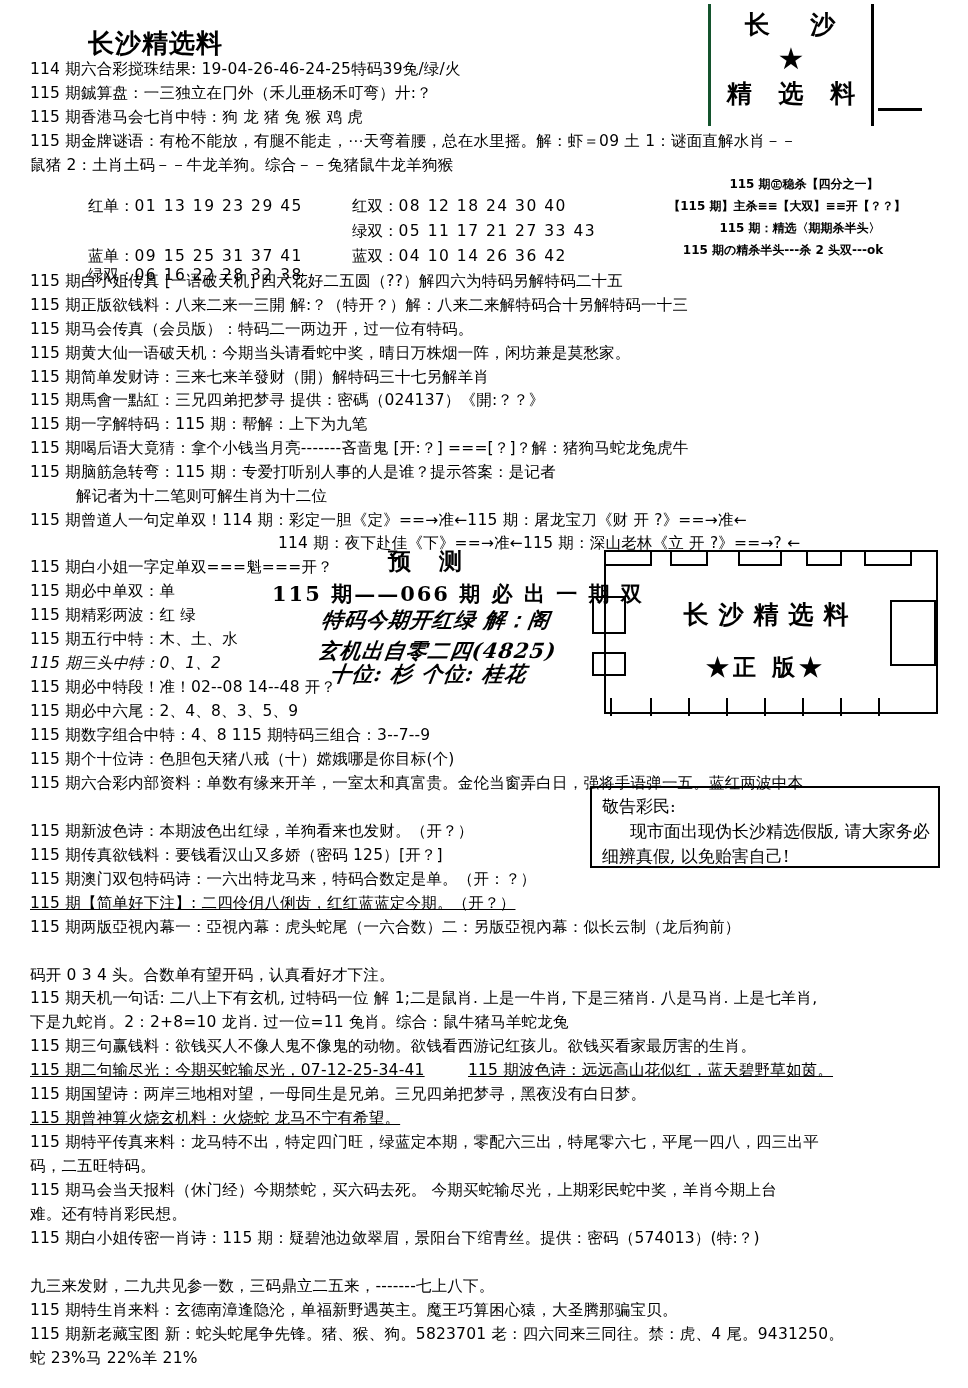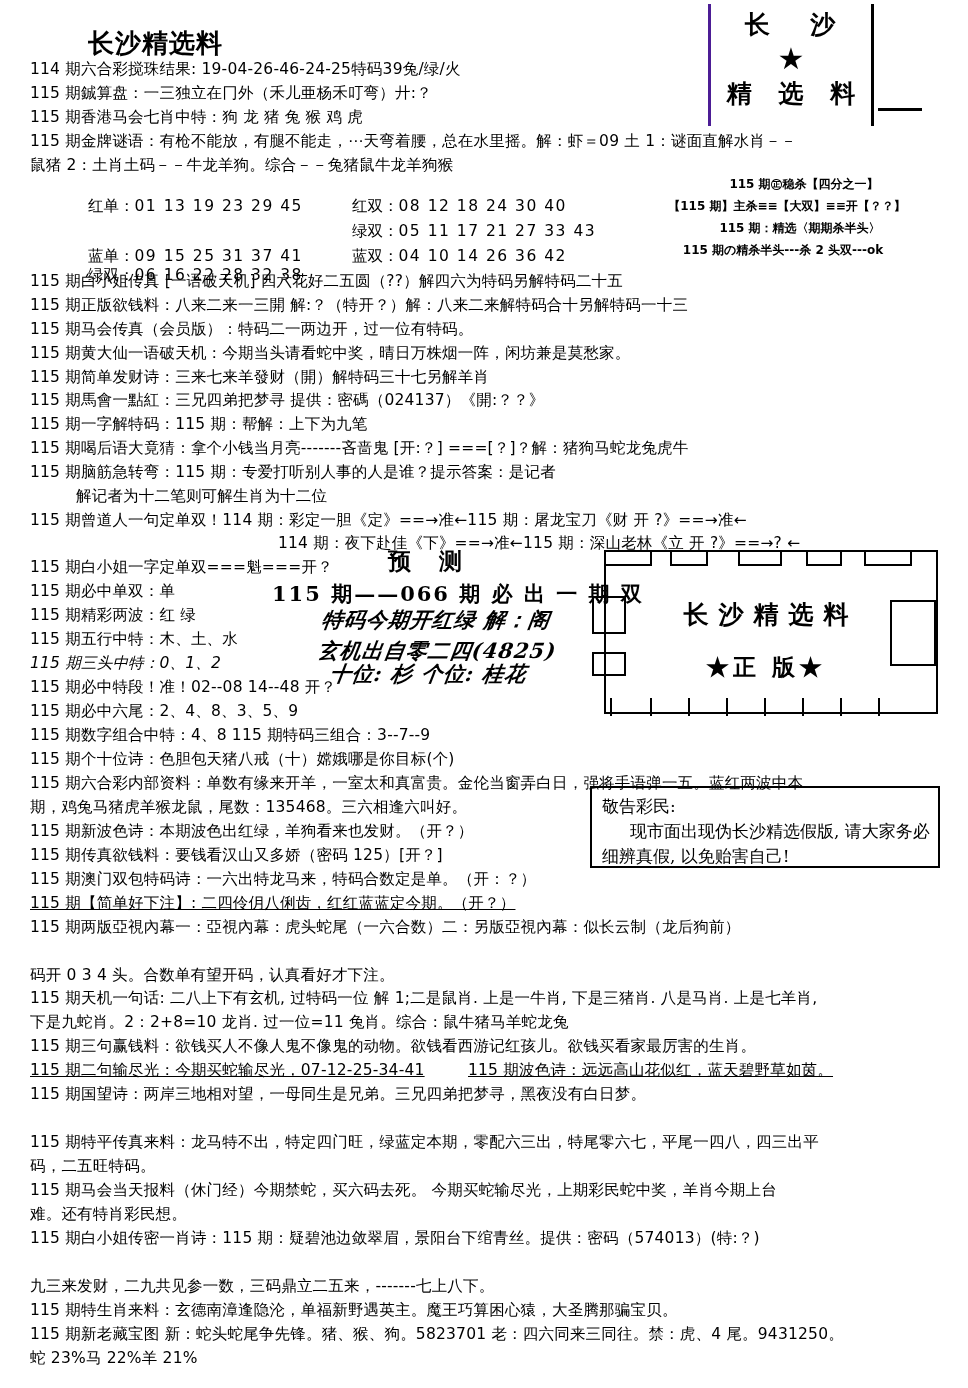--- a/index.html
+++ b/index.html
@@ -40,21 +40,21 @@
     letter-spacing: 1px;
   }
 
   
   .logo-top {
     position: absolute;
     left: 708px;
     top: 4px;
     width: 160px;
     height: 122px;
-    border-left: 3px solid #4c1d95;
+    border-left: 3px solid #14532d;
     border-right: 3px solid #000;
     text-align: center;
   }
   .logo-top .l1 {
     font-size: 25px;
     font-weight: bold;
     letter-spacing: 16px;
     padding-top: 4px;
     padding-left: 14px;
   }
@@ -244,33 +244,33 @@
   <div class="line" style="left:30px; top:560px;">115 期白小姐一字定单双===魁===开？</div>
   <div class="line" style="left:30px; top:584px;">115 期必中单双：单</div>
   <div class="line" style="left:30px; top:608px;">115 期精彩两波：红    绿</div>
   <div class="line" style="left:30px; top:632px;">115 期五行中特：木、土、水</div>
   <div class="line" style="left:30px; top:656px;font-style:italic;">115 期三头中特：0、1、2</div>
   <div class="line" style="left:30px; top:680px;">115 期必中特段！准！02--08 14--48 开？</div>
   <div class="line" style="left:30px; top:704px;">115 期必中六尾：2、4、8、3、5、9</div>
   <div class="line" style="left:30px; top:728px;">115 期数字组合中特：4、8   115 期特码三组合：3--7--9</div>
   <div class="line" style="left:30px; top:752px;">115 期个十位诗：色胆包天猪八戒（十）嫦娥哪是你目标(个)</div>
   <div class="line" style="left:30px; top:776px;">115 期六合彩内部资料：单数有缘来开羊，一室太和真富贵。金伦当窗弄白日，强将手语弹一五。蓝红两波中本</div>
-  <div class="line" style="left:30px; top:800px;">期，鸡兔马猪虎羊猴龙鼠，尾数：135468。三六相逢六叫好。</div>
   <div class="line" style="left:30px; top:824px;">115 期新波色诗：本期波色出红绿，羊狗看来也发财。（开？）</div>
   <div class="line" style="left:30px; top:848px;">115 期传真欲钱料：要钱看汉山又多娇（密码 125）[开？]</div>
   <div class="line" style="left:30px; top:872px;">115 期澳门双包特码诗：一六出特龙马来，特码合数定是单。（开：？）</div>
   <div class="line u" style="left:30px; top:896px;">115 期【简单好下注】: 二四伶仴八俐齿，红红蓝蓝定今期。（开？）</div>
   <div class="line" style="left:30px; top:920px;">115 期两版亞視內幕一：亞視內幕：虎头蛇尾（一六合数）二：另版亞視內幕：似长云制（龙后狗前）</div>
   <div class="line" style="left:30px; top:968px;">码开 0 3 4 头。合数单有望开码，认真看好才下注。</div>
   <div class="line" style="left:30px; top:991px;">115 期天机一句话: 二八上下有玄机, 过特码一位 解 1;二是鼠肖. 上是一牛肖, 下是三猪肖. 八是马肖. 上是七羊肖,</div>
   <div class="line" style="left:30px; top:1015px;">下是九蛇肖。2：2+8=10 龙肖. 过一位=11 兔肖。综合：鼠牛猪马羊蛇龙兔</div>
   <div class="line" style="left:30px; top:1039px;">115 期三句赢钱料：欲钱买人不像人鬼不像鬼的动物。欲钱看西游记红孩儿。欲钱买看家最厉害的生肖。</div>
   <div class="line u" style="left:30px; top:1063px;">115 期二句输尽光：今期买蛇输尽光，07-12-25-34-41</div>
   <div class="line u" style="left:468px; top:1063px;">115 期波色诗：远远高山花似红，蓝天碧野草如茵。</div>
   <div class="line" style="left:30px; top:1087px;">115 期国望诗：两岸三地相对望，一母同生是兄弟。三兄四弟把梦寻，黑夜没有白日梦。</div>
+  <div class="line u" style="left:30px; top:1111px;">115 期曾神算火烧玄机料：火烧蛇  龙马不宁有希望。</div>
   <div class="line" style="left:30px; top:1135px;">115 期特平传真来料：龙马特不出，特定四门旺，绿蓝定本期，零配六三出，特尾零六七，平尾一四八，四三出平</div>
   <div class="line" style="left:30px; top:1159px;">码，二五旺特码。</div>
   <div class="line" style="left:30px; top:1183px;">115 期马会当天报料（休门经）今期禁蛇，买六码去死。 今期买蛇输尽光，上期彩民蛇中奖，羊肖今期上台</div>
   <div class="line" style="left:30px; top:1207px;">难。还有特肖彩民想。</div>
   <div class="line" style="left:30px; top:1231px;">115 期白小姐传密一肖诗：115 期：疑碧池边敛翠眉，景阳台下绾青丝。提供：密码（574013）(特:？)</div>
   <div class="line" style="left:30px; top:1279px;">九三来发财，二九共见参一数，三码鼎立二五来，-------七上八下。</div>
   <div class="line" style="left:30px; top:1303px;">115 期特生肖来料：玄德南漳逢隐沦，单福新野遇英主。魔王巧算困心猿，大圣腾那骗宝贝。</div>
   <div class="line" style="left:30px; top:1327px;">115 期新老藏宝图 新：蛇头蛇尾争先锋。猪、猴、狗。5823701 老：四六同来三同往。禁：虎、4 尾。9431250。</div>
   <div class="line" style="left:30px; top:1351px;">蛇 23%马 22%羊 21%</div>
 

